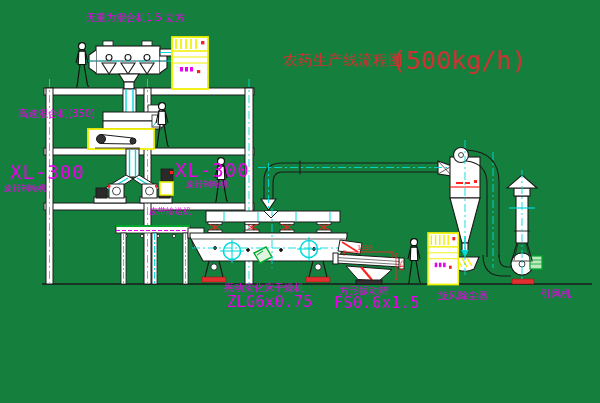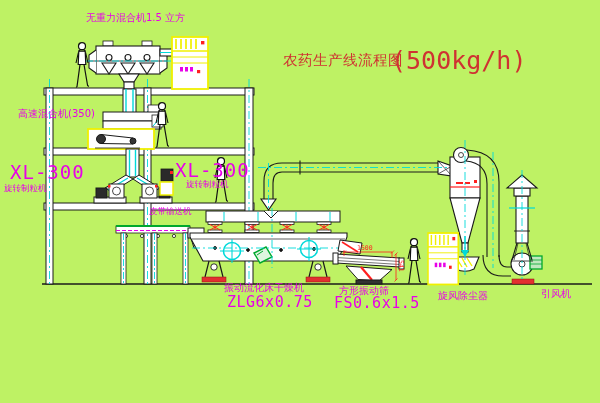--- a/index.html
+++ b/index.html
@@ -1,16 +1,16 @@
 <!DOCTYPE html>
 <html><head>
 <meta charset="utf-8">
 <style>
   html,body{margin:0;padding:0;background:#fff;}
-  .stage{position:relative;width:600px;height:403px;background:#bef264;overflow:hidden;
+  .stage{position:relative;width:600px;height:403px;background:#15803d;overflow:hidden;
          font-family:"DejaVu Sans",sans-serif;}
   svg{position:absolute;left:0;top:0;}
   text{font-family:"DejaVu Sans",sans-serif;}
   .lbl{fill:#e800e8;}
   .mono{font-family:"DejaVu Sans Mono",monospace;}
   .s8{font-size:8.5px;}
   .s10{font-size:10px;}
   .s15{font-size:15px;letter-spacing:.5px;}
   .s19{font-size:19px;letter-spacing:1px;}
   .title-cn{fill:#cf3232;font-size:14.5px;letter-spacing:.5px;}

